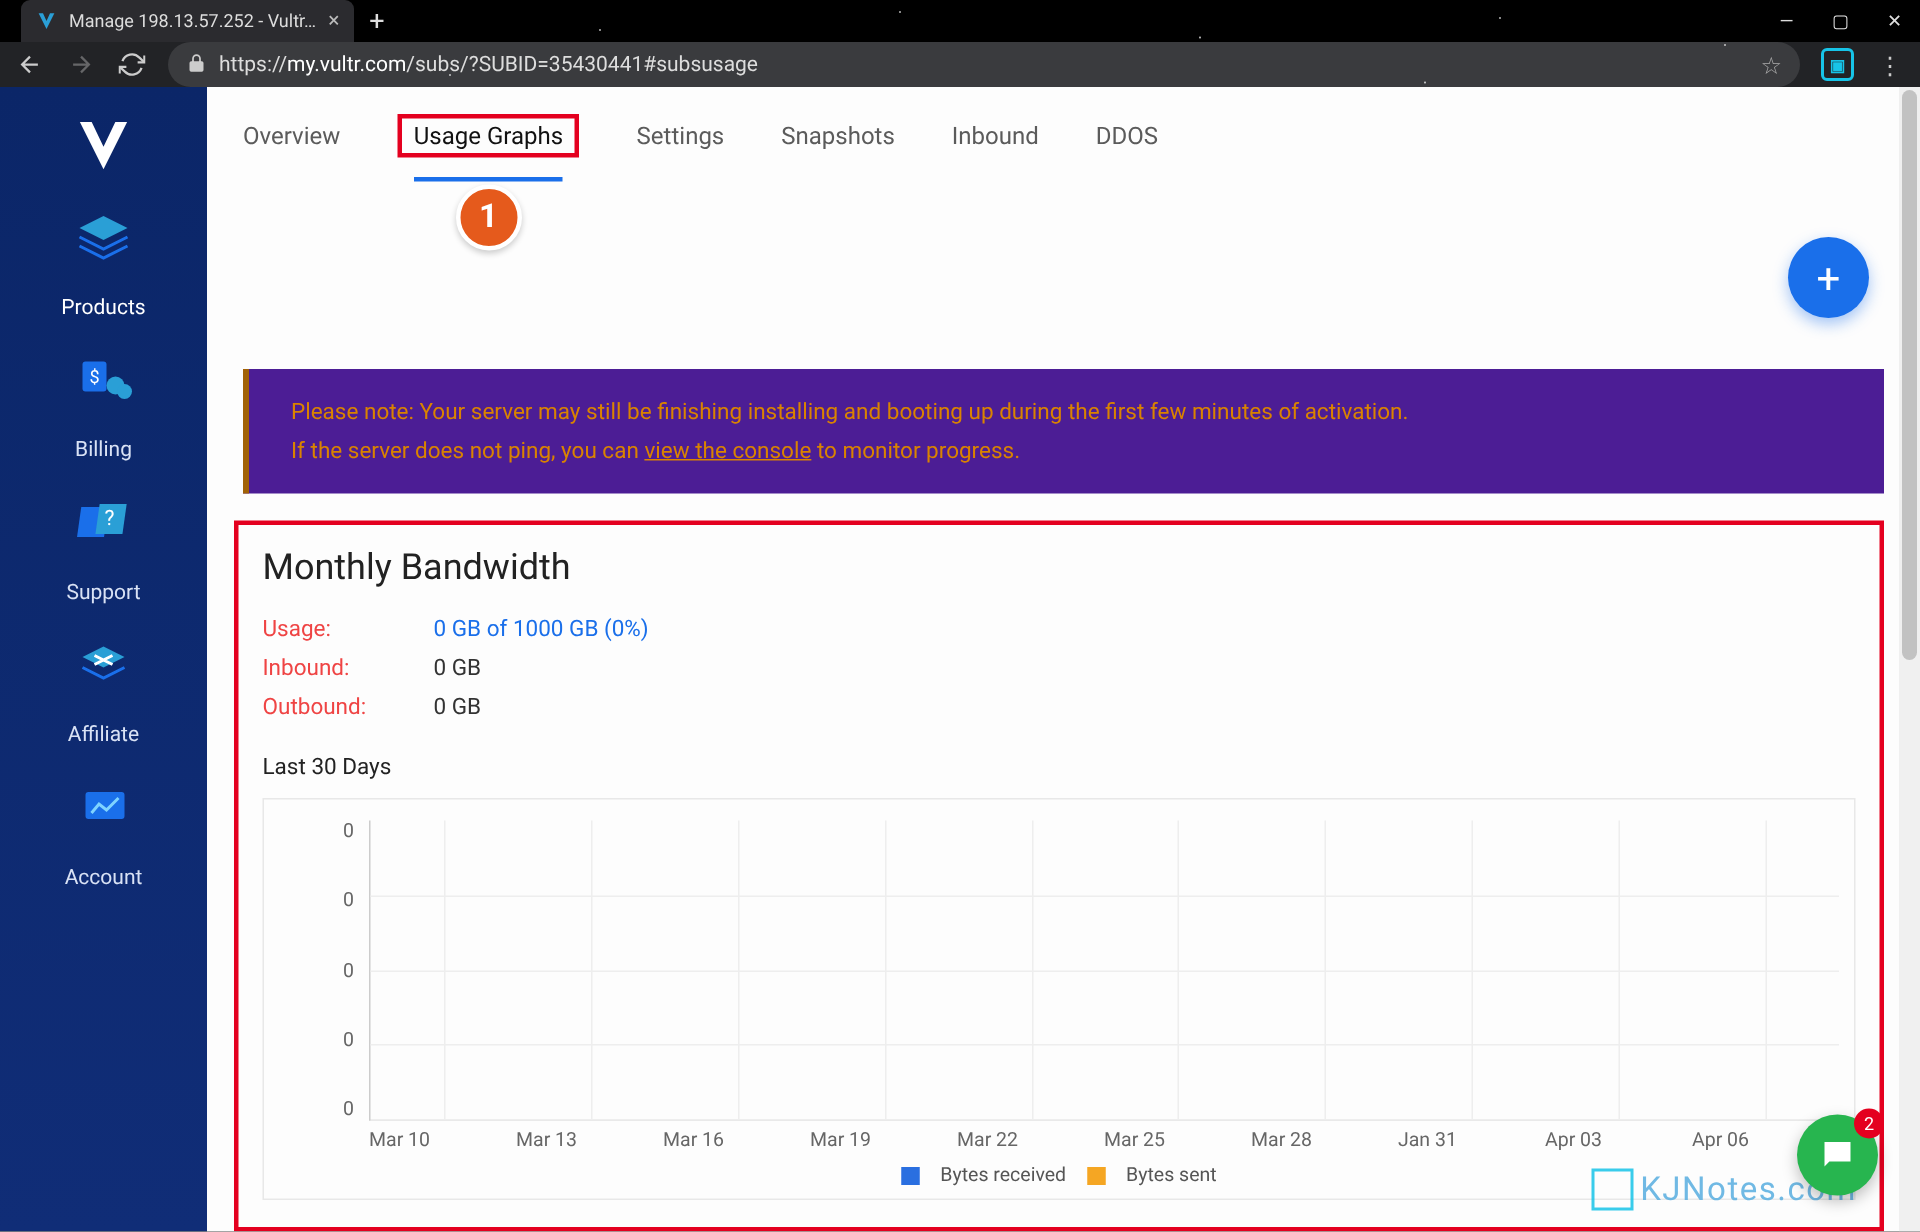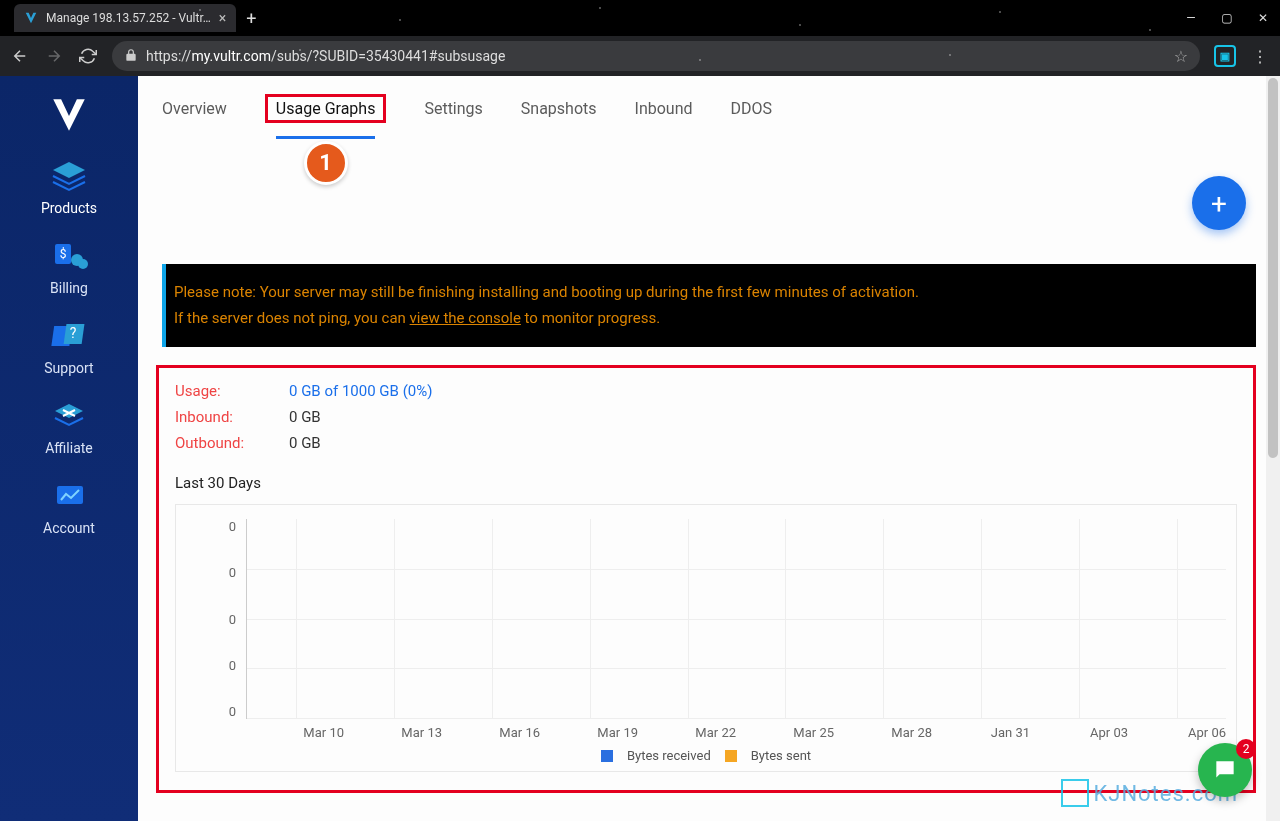--- a/index.html
+++ b/index.html
@@ -33,53 +33,53 @@
 .url-field { flex: 1; background: #3a3b3e; border-radius: 16px; height: 30px; display: flex; align-items: center; padding: 0 12px; gap: 8px; }
 .lock { color: #ccc; }
 .url-text { color: #ddd; font-size: 14px; }
 .url-text .host { color: #fff; }
 .star-icon { margin-left: auto; color: #aaa; }
 .ext-icon { width: 22px; height: 22px; border: 2px solid #17c4e8; border-radius: 4px; display: flex; align-items: center; justify-content: center; color: #17c4e8; font-size: 11px; font-weight: bold; }
 
 .content-row { flex: 1; display: flex; background: #fff; position: relative; }
 .sidebar { width: 138px; background: #0f2a6b; background: linear-gradient(to bottom, #0b2668, #102d77); display: flex; flex-direction: column; align-items: center; padding-top: 18px; gap: 22px; }
 .logo-v { width: 42px; height: 42px; }
-.side-item { display: flex; flex-direction: column; align-items: center; gap: 6px; color: #d9e2f5; font-size: 14px; cursor: pointer; }
+.side-item { display: flex; flex-direction: column; align-items: center; gap: 21px; color: #d9e2f5; font-size: 14px; cursor: pointer; }
 .side-item .icon { width: 44px; height: 36px; display: flex; align-items: center; justify-content: center; }
 .side-item.active { color: #fff; }
 
 .main { flex: 1; background: #fdfdfd; position: relative; overflow: auto; }
 .scrollbar { position: absolute; right: 0; top: 0; bottom: 0; width: 14px; background: #f0f0f0; }
 .scroll-thumb { position: absolute; right: 2px; top: 2px; width: 10px; height: 380px; background: #c2c2c2; border-radius: 5px; }
 
 .tabs { display: flex; align-items: center; padding: 0 24px; height: 64px; gap: 38px; }
 .tab { color: #5b5b5b; font-size: 16px; padding: 18px 0; cursor: pointer; }
 .tab.active { color: #111; border-bottom: 3px solid #1a6fea; }
 .tab-highlight { border: 3px solid #e4001f; padding: 2px 8px; position: relative; }
 .tab-badge { position: absolute; top: 44px; left: 50%; transform: translateX(-50%); width: 44px; height: 44px; border-radius: 50%; background: #e55a1c; color: #fff; display: flex; align-items: center; justify-content: center; font-size: 22px; font-weight: bold; border: 3px solid #fff; box-shadow: 0 2px 4px rgba(0,0,0,.2); }
 .fab { position: absolute; right: 34px; top: 100px; width: 54px; height: 54px; border-radius: 50%; background: #1a6fea; color: #fff; display: flex; align-items: center; justify-content: center; font-size: 28px; box-shadow: 0 4px 10px rgba(26,111,234,.4); cursor: pointer; }
 
-.notice { margin: 124px 24px 18px 24px; border-left: 4px solid #0ea5e9; background: #000000; padding: 16px 8px; color: #da8300; font-size: 15px; line-height: 1.7; }
+.notice { margin: 124px 24px 18px 24px; border-left: 4px solid #a16207; background: #4c1d95; padding: 16px 28px; color: #da8300; font-size: 15px; line-height: 1.7; }
 .notice a { color: #da8300; }
 
 .panel-outline { margin: 0 24px 0 18px; border: 3px solid #e4001f; padding: 14px 16px 18px 16px; }
 .panel-title { font-size: 24px; color: #222; margin-bottom: 18px; }
 .kv-row { display: flex; font-size: 15px; color: #333; margin-bottom: 8px; }
 .kv-row .k { width: 114px; color: #ef4444; }
 .kv-row .v-link { color: #1a6fea; }
 .sub-title { font-size: 15px; color: #222; margin-top: 22px; margin-bottom: 12px; }
 
 .chart-wrap { border: 1px solid #e8e8e8; padding: 14px 10px 8px 10px; }
 .chart { position: relative; height: 200px; display: flex; }
 .y-axis { display: flex; flex-direction: column; justify-content: space-between; align-items: flex-end; width: 60px; padding-right: 10px; color: #666; font-size: 13px; }
 .plot { flex: 1; position: relative; border-left: 1px solid #ccc; border-bottom: 1px solid #ccc; }
 .gridline-h { position: absolute; left: 0; right: 0; border-top: 1px solid #eee; }
 .gridline-v { position: absolute; top: 0; bottom: 0; border-left: 1px solid #eee; }
 .x-axis { display: flex; margin-left: 60px; margin-top: 6px; color: #666; font-size: 13px; }
-.x-tick { flex: 1; text-align: right; }
+.x-tick { flex: 1; text-align: left; }
 .legend { display: flex; justify-content: center; gap: 14px; margin-top: 8px; color: #555; font-size: 13px; align-items: center; }
 .leg-sw { width: 12px; height: 12px; display: inline-block; border: 1px solid #999; }
 .leg-sw.recv { background: #2a6fe0; border-color: #2a6fe0; }
 .leg-sw.sent { background: #f5a623; border-color: #f5a623; }
 
 .chat-fab { position: absolute; right: 28px; bottom: 24px; width: 54px; height: 54px; border-radius: 50%; background: #27b54f; display: flex; align-items: center; justify-content: center; box-shadow: 0 4px 10px rgba(0,0,0,.25); cursor: pointer; }
 .chat-fab svg { fill: #fff; }
 .chat-badge { position: absolute; top: -4px; right: -4px; width: 20px; height: 20px; border-radius: 50%; background: #e4001f; color: #fff; font-size: 12px; display: flex; align-items: center; justify-content: center; }
 
 .watermark { position: absolute; right: 42px; bottom: 14px; color: #58aee0; font-size: 22px; letter-spacing: 1px; opacity: .85; display: flex; align-items: center; gap: 4px; pointer-events: none; }
@@ -209,20 +209,21 @@
       <div class="fab">+</div>
 
       <div class="notice">
         <div>Please note: Your server may still be finishing installing and booting up during the first few minutes of activation.</div>
         <div>
           <span>If the server does not ping, you can </span><a href="#">view the console</a><span> to monitor progress.</span>
         </div>
       </div>
 
       <div class="panel-outline">
+        <div class="panel-title">Monthly Bandwidth</div>
         <div class="kv-row">
           <span class="k">Usage:</span>
           <span class="v-link">0 GB of 1000 GB (0%)</span>
         </div>
         <div class="kv-row">
           <span class="k">Inbound:</span>
           <span>0 GB</span>
         </div>
         <div class="kv-row">
           <span class="k">Outbound:</span>

